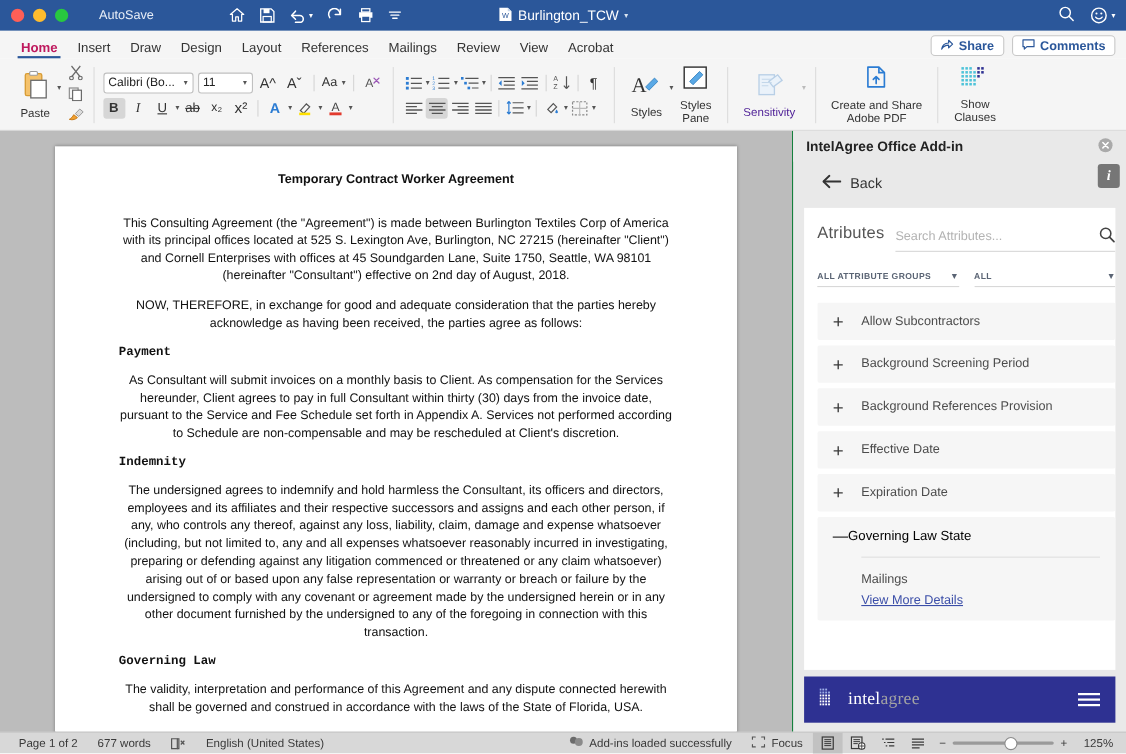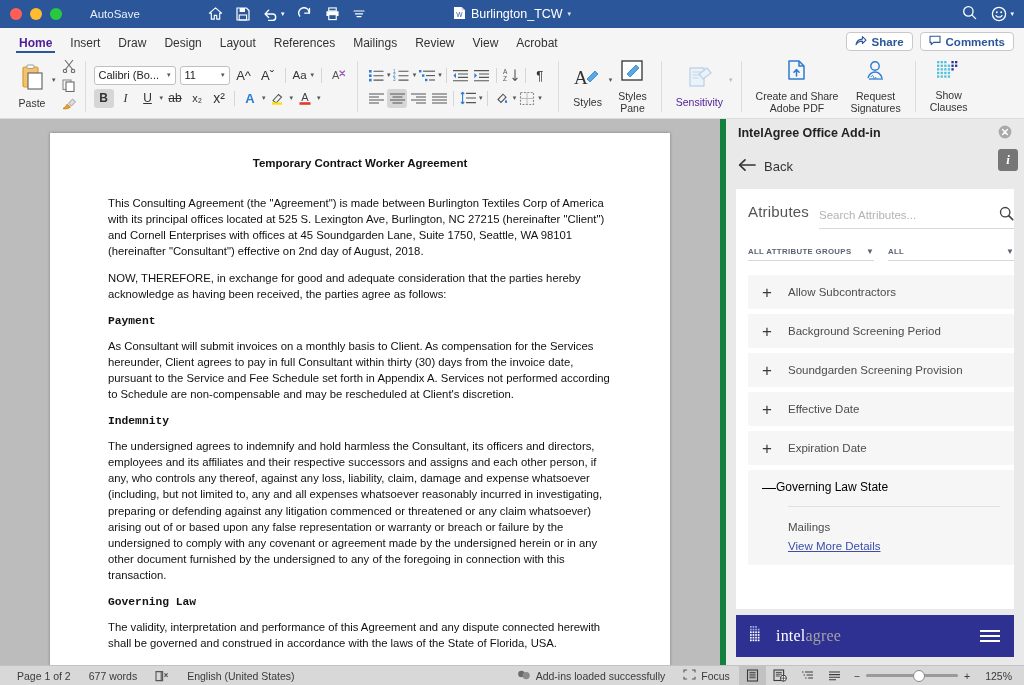--- a/index.html
+++ b/index.html
@@ -39,21 +39,21 @@
 
   
   .ribbon-tabs {
     height:25px; background:#f5f5f5; display:flex; align-items:flex-end;
     padding-left:10px; flex:0 0 25px; position:relative; border-bottom:0;
   }
   .rtab {
     font-size:12px; color:#333; padding:0 9px 4px 9px; position:relative;
     white-space:nowrap; line-height:1;
   }
-  .rtab.active { color:#4c1d95; font-weight:bold; }
+  .rtab.active { color:#be185d; font-weight:bold; }
   .rtab.active:after {
     content:""; position:absolute; left:6px; right:6px; bottom:0; height:2.5px; background:#2b579a;
   }
   .tabs-right { margin-left:auto; display:flex; gap:7px; padding-right:10px; padding-bottom:2px; }
   .pill {
     border:1px solid #c8c8c8; border-radius:4px; background:#fff; color:#2b579a;
     font-size:11.5px; font-weight:bold; padding:2px 8px; display:flex; align-items:center; gap:5px;
     height:19px;
   }
 
@@ -89,34 +89,34 @@
   
   .main { flex:1; display:flex; min-height:0; background:#bfbfbf; position:relative; }
 
   
   .docarea { flex:1; overflow:hidden; position:relative; background:#bcbcbc; }
   .page {
     background:#fff; margin:14px auto 0 auto; width:620px; min-height:600px;
     padding:24px 58px 0 58px; box-shadow:0 0 3px rgba(0,0,0,.35);
   }
   .doc-title { text-align:center; font-weight:bold; font-size:11.5px; color:#111; margin-bottom:26px;}
-  .doc-p { font-size:11.3px; line-height:1.42; color:#111; margin-bottom:11px; text-align:left;}
+  .doc-p { font-size:11.3px; line-height:1.42; color:#111; margin-bottom:11px; text-align:center;}
   .doc-h { font-size:11.3px; line-height:1.42; color:#111; font-weight:bold; margin-bottom:9px;font-family:Liberation Mono, monospace;}
 
   
   .pane {
     width:304px; flex:0 0 304px; background:#e9e9e9; display:flex; flex-direction:column;
-    border-left:6px solid #15803d;
+    border-left:1px solid #15803d;
   }
   .pane-head {
     height:28px; display:flex; align-items:center; padding:0 12px;
     font-size:12.5px; font-weight:bold; color:#222; background:#e9e9e9;
   }
   .pane-close { margin-left:auto; }
-  .pane-sub { height:38px; display:flex; align-items:center; padding:0 12px; position:relative;}
+  .pane-sub { height:38px; display:flex; align-items:center; padding:0 26px; position:relative;}
   .back { display:flex; align-items:center; gap:8px; font-size:13px; color:#333; }
   .infobtn {
     position:absolute; right:6px; top:2px; width:20px; height:22px; background:#767676;
     border-radius:3px; color:#fff; display:flex; align-items:center; justify-content:center;
     font-family:"Liberation Serif", serif; font-style:italic; font-size:13px; font-weight:bold;
   }
   .card {
     margin:4px 10px 0 10px; background:#fff; flex:1; overflow:hidden;
     padding:14px 0 0 12px; display:flex; flex-direction:column; min-height:0;
   }
@@ -536,32 +536,20 @@
       <div class="bigbtn">
         <span>
           <svg width="26" height="26" viewBox="0 0 26 26">
               <path d="M5 2h10l5 5v13H5z" fill="none" stroke="#2b7cd3" stroke-width="1.5" stroke-linejoin="round"></path>
               <path d="M15 2v5h5" fill="none" stroke="#2b7cd3" stroke-width="1.5"></path>
               <path d="M12.5 17v-6M12.5 10.6l-2.6 2.6M12.5 10.6l2.6 2.6" stroke="#2b7cd3" stroke-width="1.5" fill="none" stroke-linecap="round"></path>
             </svg>
         </span>
         <span class="lbl" style="white-space:pre-line">Create and Share
 Adobe PDF</span>
-      </div>
-      <div class="bigbtn">
-        <span>
-          <svg width="26" height="26" viewBox="0 0 26 26">
-              <circle cx="12" cy="7" r="4.2" fill="none" stroke="#2b7cd3" stroke-width="1.4"></circle>
-              <path d="M5 19c1.2-4 4-6 7-6s5.8 2 7 6" fill="none" stroke="#2b7cd3" stroke-width="1.4"></path>
-              <path d="M6 20h14" stroke="#2b7cd3" stroke-width="1.3"></path>
-              <path d="M8 18c1-2 2-2 2.6 0 .6 2 1.6 2 2.4 0" fill="none" stroke="#2b7cd3" stroke-width="1"></path>
-            </svg>
-        </span>
-        <span class="lbl" style="white-space:pre-line">Request
-Signatures</span>
       </div>
     </div>
 
     <div class="rsep"></div>
 
     <div class="rgroup">
       <div class="bigbtn">
         <span>
           <svg width="26" height="24" viewBox="0 0 26 24">
             <g fill="#4ec3d9">
@@ -669,21 +657,21 @@
           <div class="attr">
             <span class="sign">+</span>
             <span class="an">Allow Subcontractors</span>
           </div>
           <div class="attr">
             <span class="sign">+</span>
             <span class="an">Background Screening Period</span>
           </div>
           <div class="attr">
             <span class="sign">+</span>
-            <span class="an">Soundgarden Screening Provision</span>
+            <span class="an">Background References Provision</span>
           </div>
           <div class="attr">
             <span class="sign">+</span>
             <span class="an">Effective Date</span>
           </div>
           <div class="attr">
             <span class="sign">+</span>
             <span class="an">Expiration Date</span>
           </div>
           <div class="attr-open">

